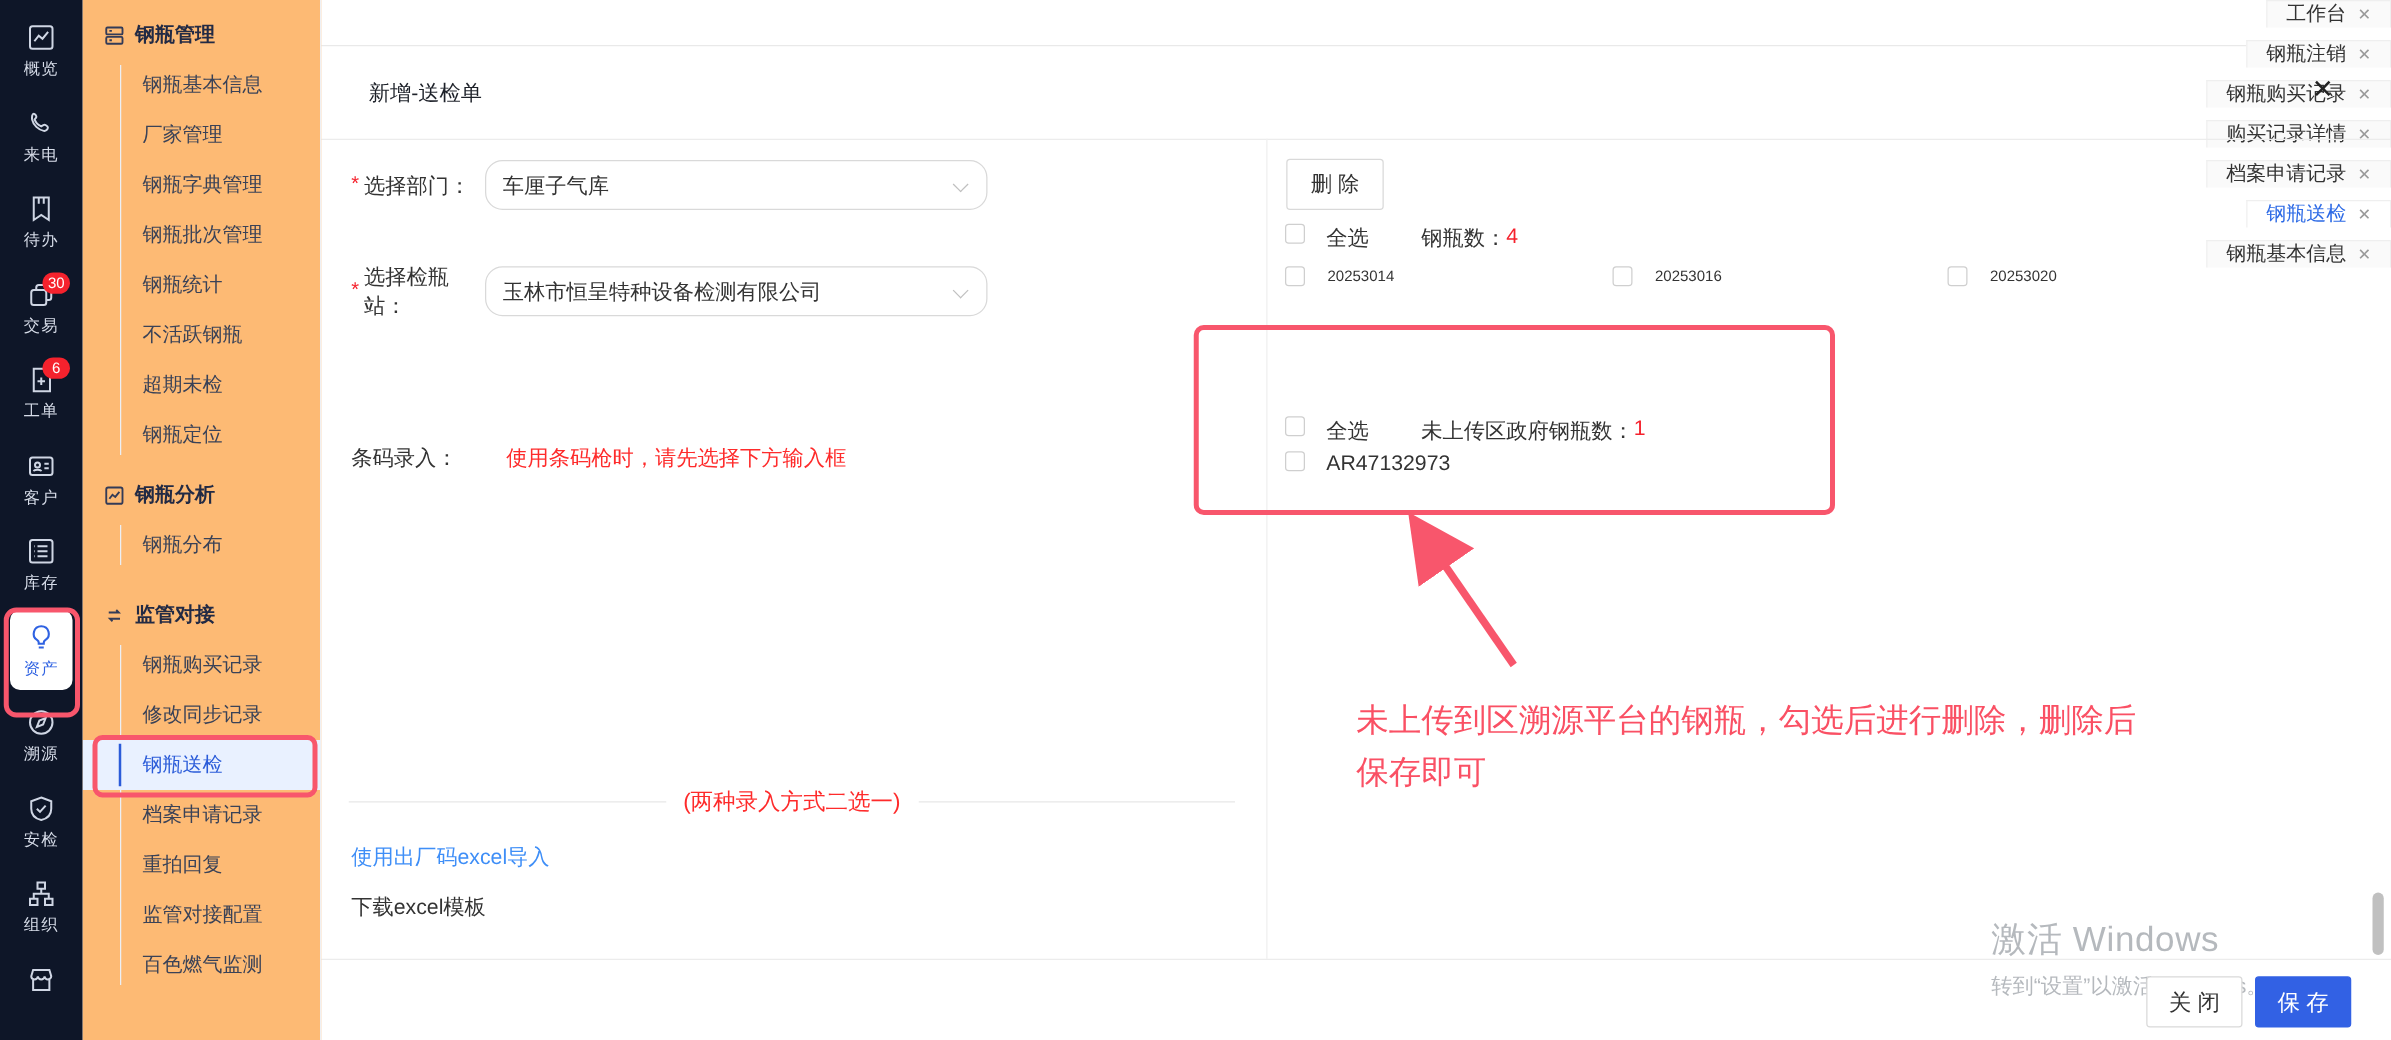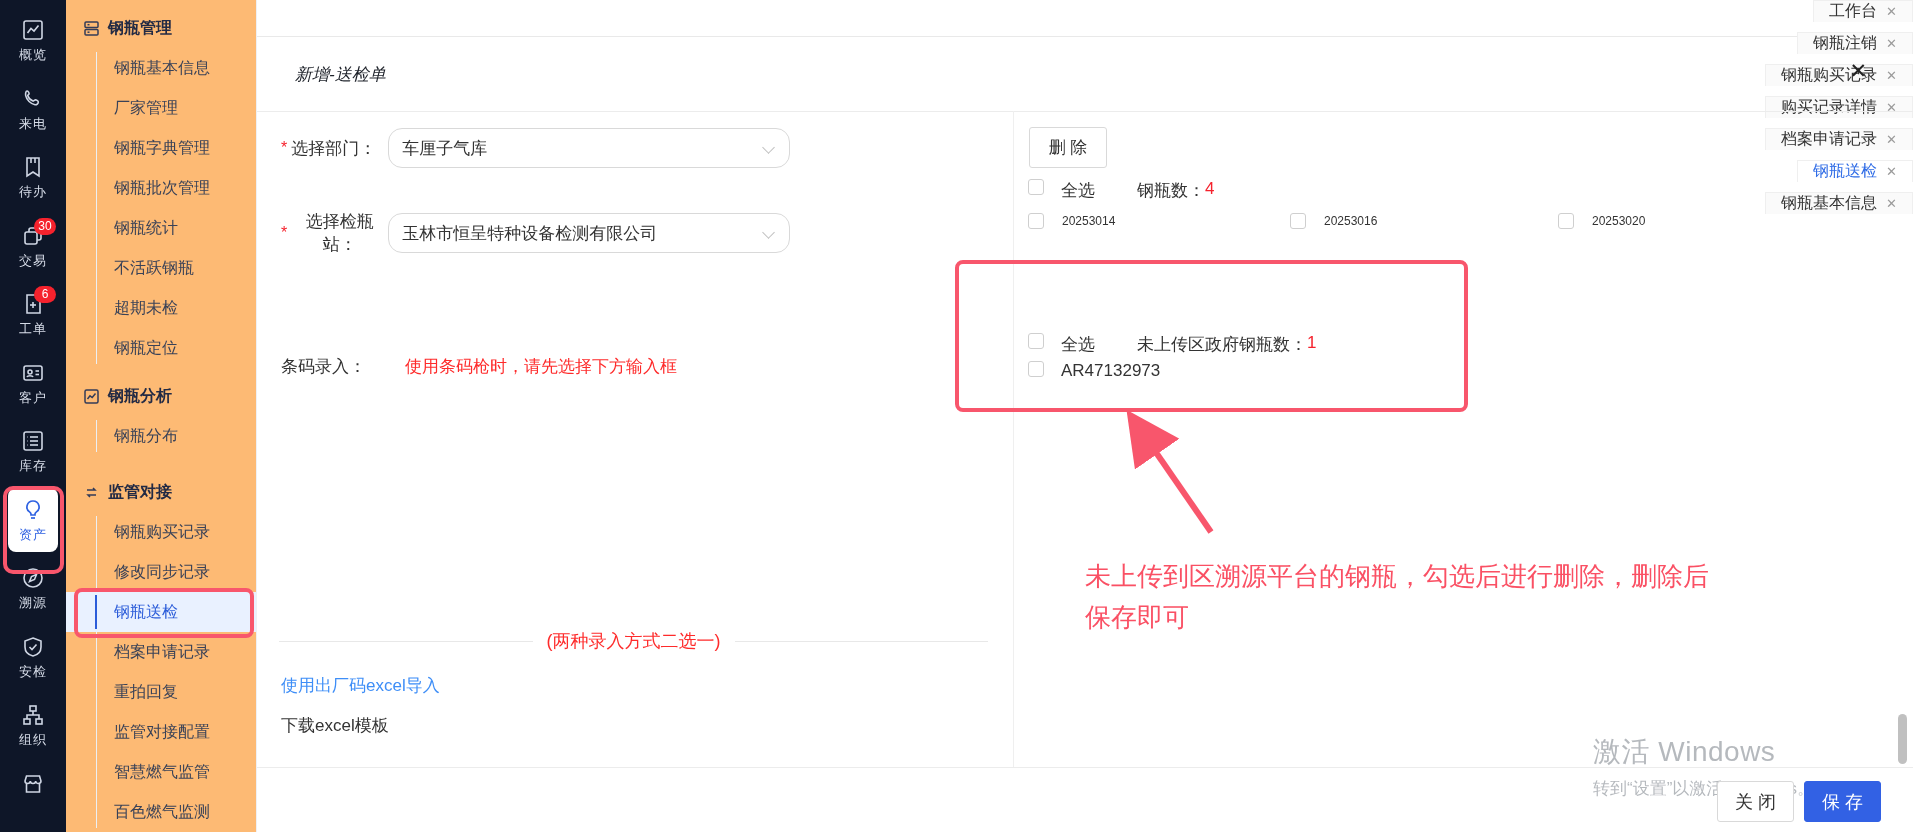--- a/index.html
+++ b/index.html
@@ -38,21 +38,21 @@
   
   .main { position:absolute; left:257px; top:0; width:1656px; height:832px; background:#fff; }
 
   .tabbar { position:relative; height:37px; border-bottom:1px solid #e9e9e9; display:flex; align-items:flex-end;
             padding-left:24px; gap:10px; background:#fff;flex-direction:column; }
   .tab { height:34px; display:flex; align-items:center; gap:9px; padding:0 15px; background:#fafafa;
          border:1px solid #efefef; border-bottom:none; font-size:16px; color:#333; cursor:pointer; white-space:nowrap; }
   .tab .tx { font-size:13px; color:#9a9a9a; cursor:pointer; }
   .tab.active { background:#fff; color:#2e6be6; }
 
-  .modal-head { position:relative; height:74px;font-style:italic; }
+  .modal-head { position:relative; height:74px; }
   .modal-title { position:absolute; left:38px; top:26px; font-size:17px; color:#1d2129; }
   .modal-close { position:absolute; right:46px; top:22px; font-size:21px; color:#222; cursor:pointer; }
   .hdiv { position:absolute; left:0; right:0; top:111px; height:1px; background:#ececec; }
   .vdiv { position:absolute; left:756px; top:111px; width:1px; height:656px; background:#efefef; }
   .fdiv { position:absolute; left:0; right:0; top:767px; height:1px; background:#ececec; }
 
   
   .form { position:absolute; left:0; top:111px; width:756px; height:656px; }
   .frow { position:absolute; left:24px; display:flex; align-items:center; }
   .req { color:#f5222d; margin-right:4px; font-size:16px; }
@@ -286,21 +286,20 @@
       </span>
       <span>监管对接</span>
     </div>
     <div class="menu-sub">
       <div class="menu-item">钢瓶购买记录</div>
       <div class="menu-item">修改同步记录</div>
       <div class="menu-item active">钢瓶送检</div>
       <div class="menu-item">档案申请记录</div>
       <div class="menu-item">重拍回复</div>
       <div class="menu-item">监管对接配置</div>
-      <div class="menu-item">智慧燃气监管</div>
       <div class="menu-item">百色燃气监测</div>
     </div>
   </nav>
 
   <div class="main">
 
     <div class="tabbar">
       <div class="tab">
         <span>工作台</span>
         <span class="tx">✕</span>
@@ -343,21 +342,21 @@
       <div class="frow" style="top:17px;">
         <span class="req">*</span>
         <span class="flabel" style="width:97px;">选择部门：</span>
         <div class="select">
           <span>车厘子气库</span>
           <span class="chev"></span>
         </div>
       </div>
       <div class="frow" style="top:99px;">
         <span class="req">*</span>
-        <span class="flabel" style="width:97px;text-align:center;">选择检瓶站：</span>
+        <span class="flabel" style="width:97px;">选择检瓶站：</span>
         <div class="select">
           <span>玉林市恒呈特种设备检测有限公司</span>
           <span class="chev"></span>
         </div>
       </div>
       <div class="frow" style="top:200px;margin-top:44px;">
         <span class="flabel" style="width:106px;">条码录入：</span>
         <span class="hint-red" style="margin-left:18px;">使用条码枪时，请先选择下方输入框</span>
       </div>
 

